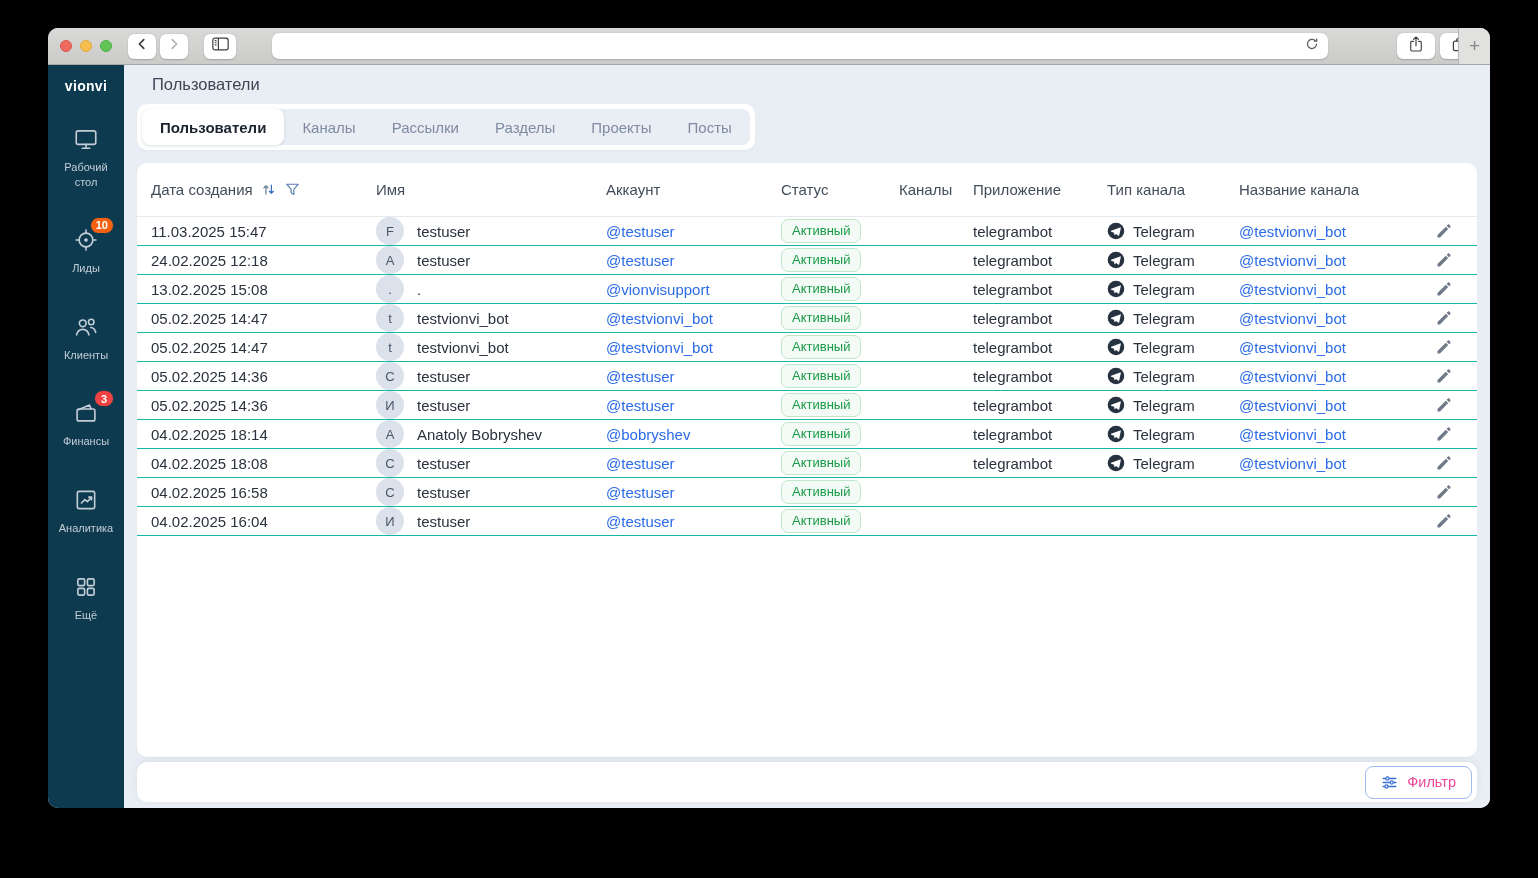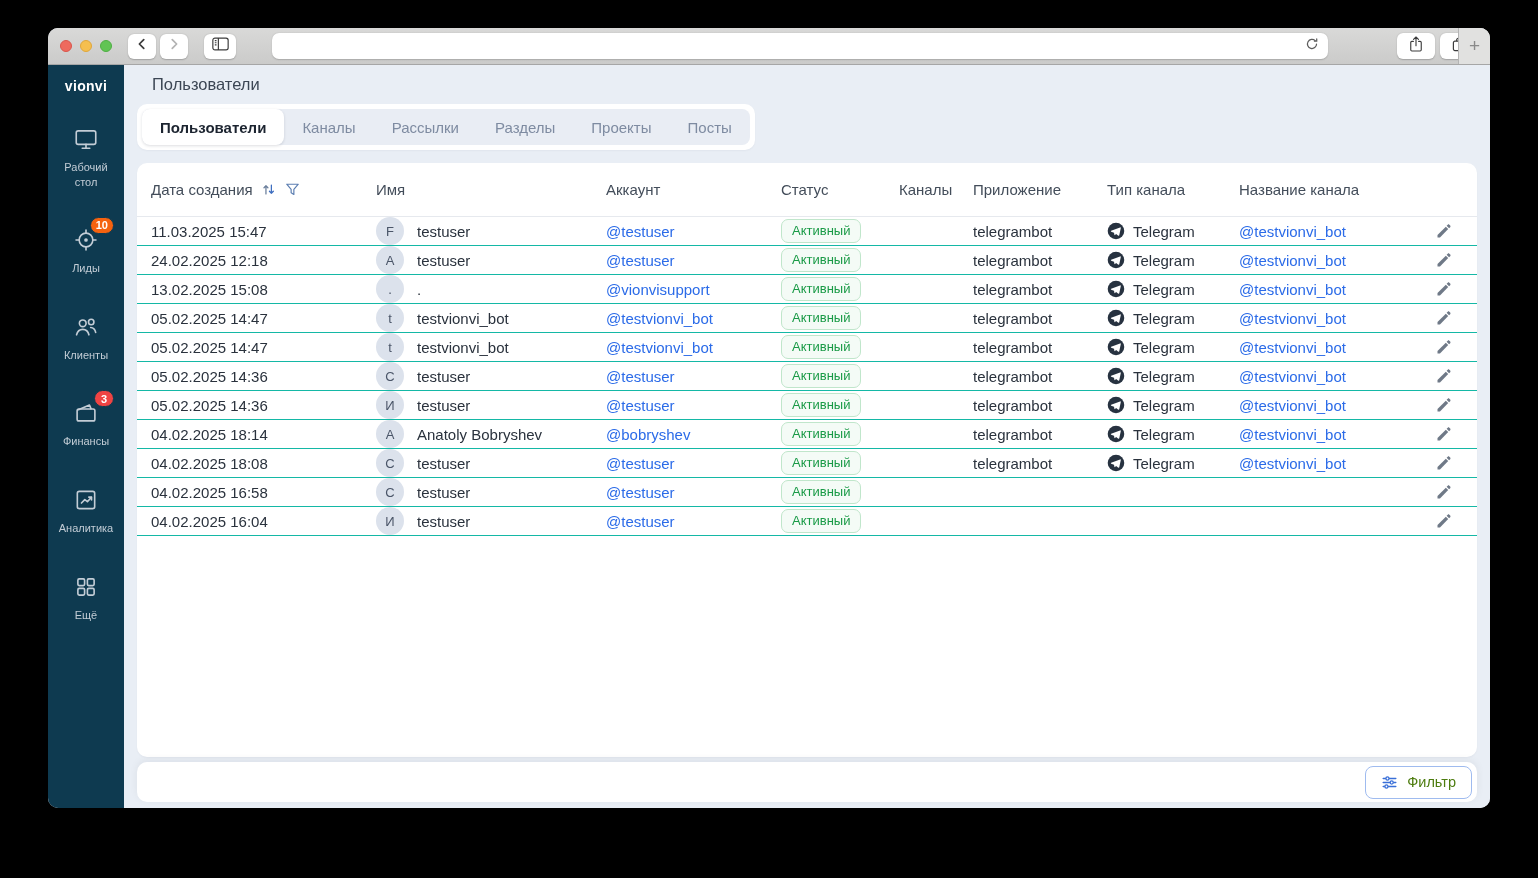--- a/index.html
+++ b/index.html
@@ -82,21 +82,21 @@
   .pencil { width:18px; height:18px; cursor:pointer; }
   .pencil svg { width:100%; height:100%; display:block; }
   .hicon { width:17px; height:17px; display:inline-flex; }
   .hicon svg { width:100%; height:100%; display:block; }
 
   
   .footer-card { flex:0 0 40px; background:#fff; border-radius:10px; margin-bottom:6px;
                  display:flex; align-items:center; justify-content:flex-end; padding:0 5px;
                  box-shadow:0 -2px 8px rgba(16,24,40,.06); }
   .filter-btn { display:flex; align-items:center; gap:9px; height:33px; padding:0 15px;
-                border:1px solid #9fbbef; border-radius:8px; background:#fff; color:#4d7c0f;
+                border:1px solid #9fbbef; border-radius:8px; background:#fff; color:#ec4899;
                 font-size:14.5px; font-weight:500; cursor:pointer; }
   .filter-btn svg { width:17px; height:17px; display:block; }
 </style>
 </head>
 <body>
 
 <div class="screen">
   <div class="window">
 
     <div class="chrome">

